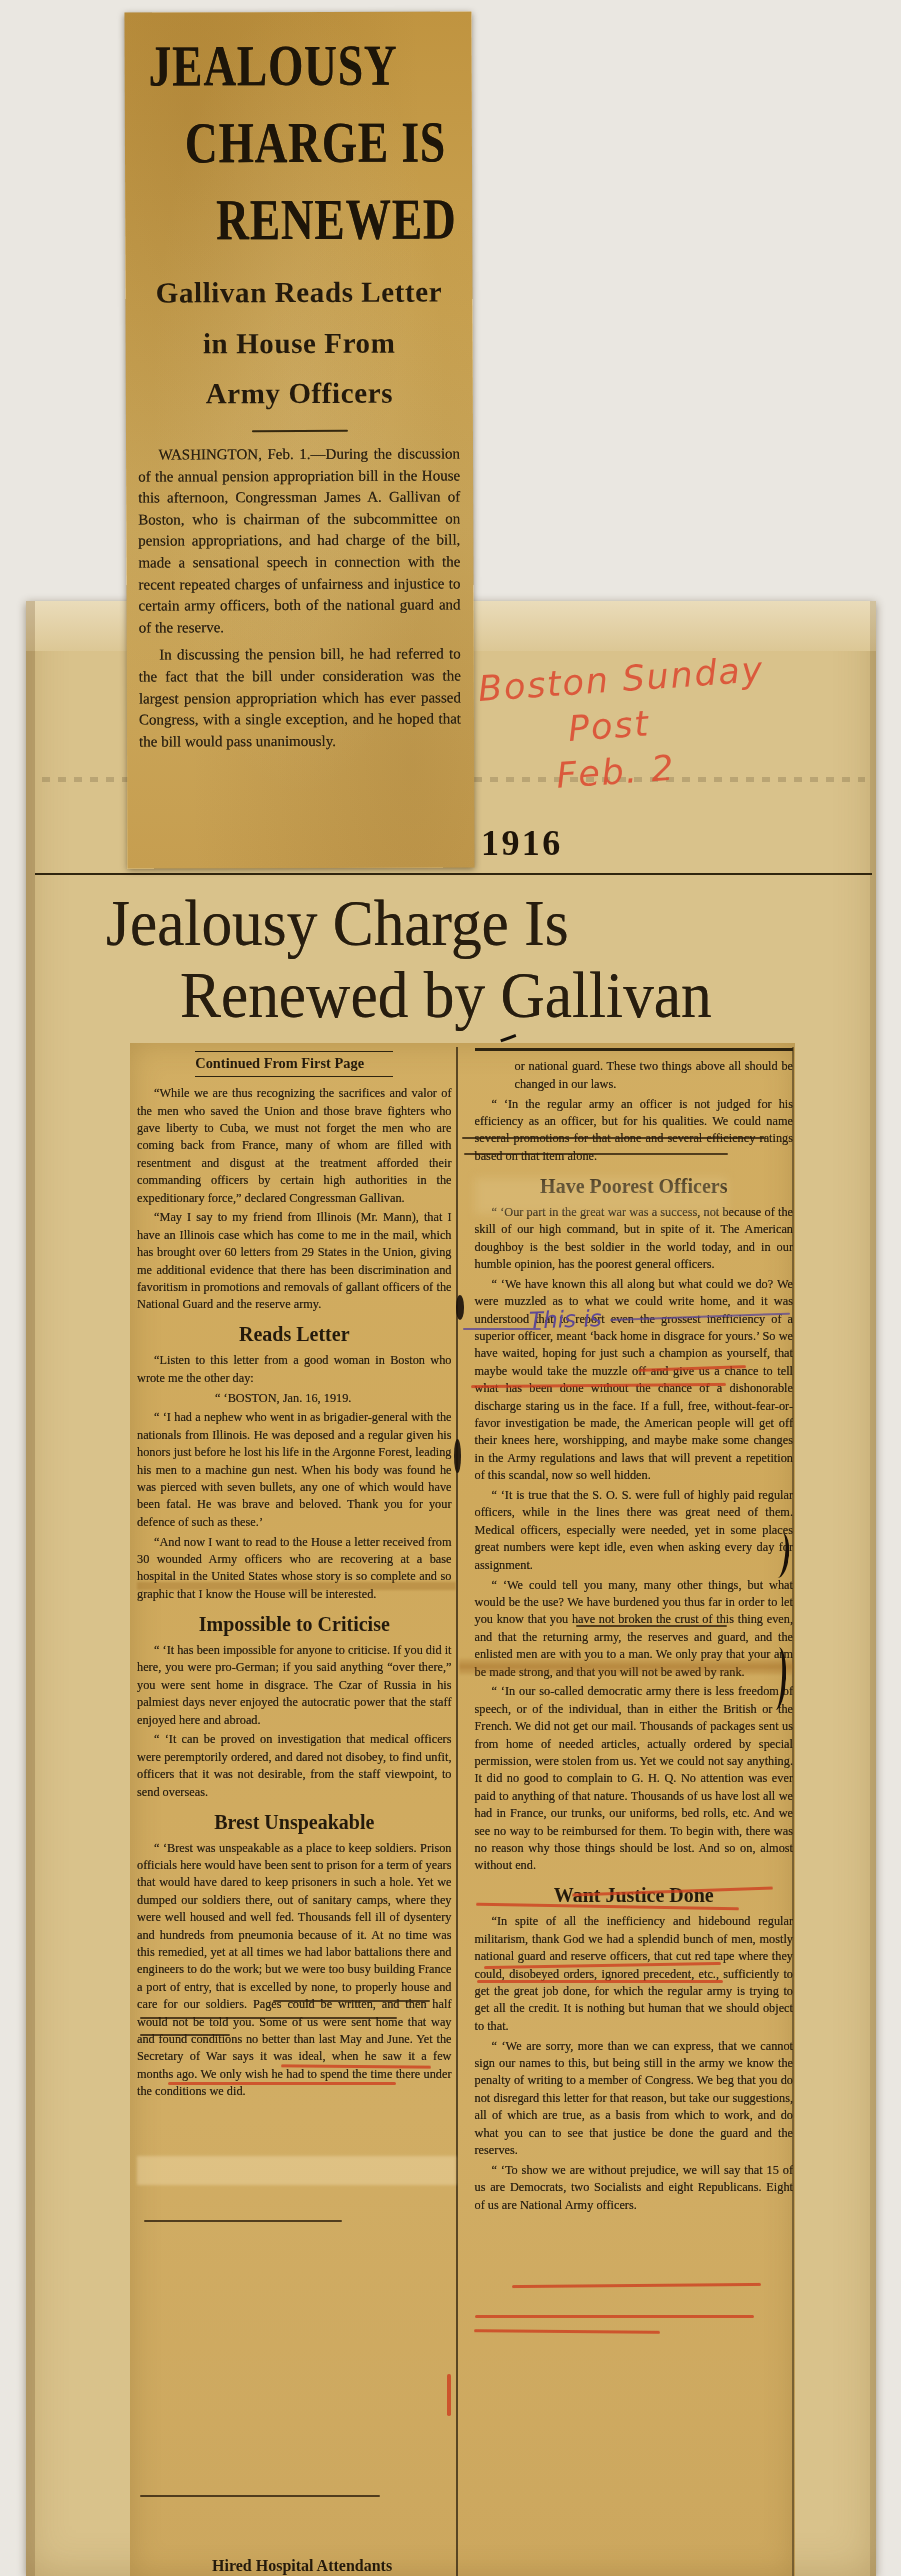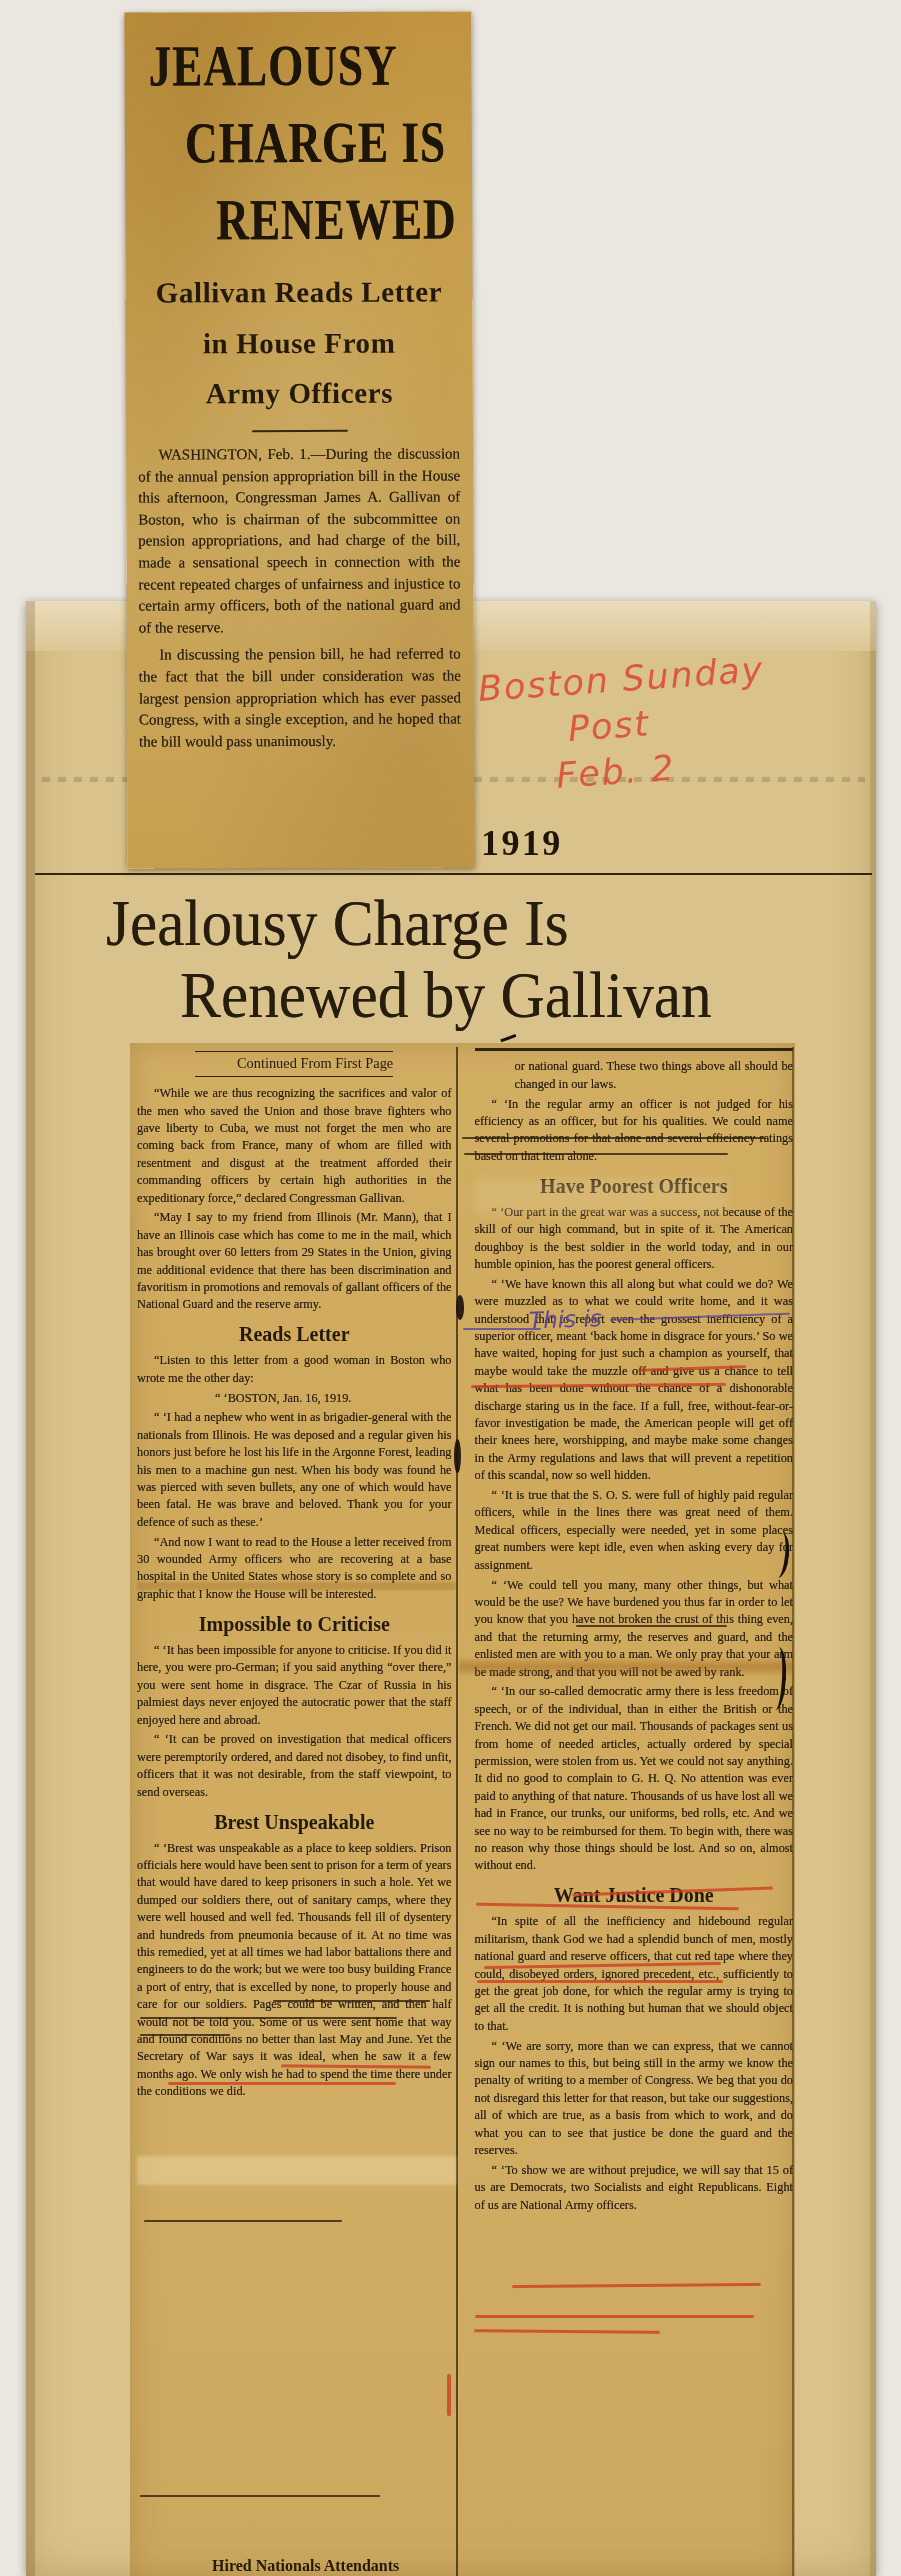--- a/index.html
+++ b/index.html
@@ -62,21 +62,21 @@
   
   .colwrap{position:absolute;left:137px;top:1047px;width:656px;height:1529px;z-index:3;
       display:flex;gap:23px;overflow:hidden;}
   .col{width:315px;}
   .col.right{width:319px;}
   .col p{margin:2.4px 0;font-size:12.3px;line-height:17.4px;text-align:justify;text-indent:17px;
       color:#2b2112;text-shadow:0 0 0.3px rgba(43,33,18,.65);}
   .col p.noind{text-indent:0;margin-left:40px;}
   .col p.ctr{text-indent:78px;}
   .sh{text-align:center;font-weight:bold;font-size:20px;margin:9.6px 0 6px;color:#241a0c;}
-  .kicker{width:198px;margin:3.6px auto 8.4px;text-align:right;font-weight:normal;font-size:14.4px;
+  .kicker{width:198px;margin:3.6px auto 8.4px;text-align:left;font-weight:bold;font-size:14.4px;
       color:#241a0c;border-top:1.8px solid #2e2410;border-bottom:1.8px solid #2e2410;padding:3.6px 0;}
   .topline{height:3px;background:#2e2410;margin:1.2px 0 7.2px;}
   .col-divider{position:absolute;left:456px;top:1047px;width:1.8px;height:1529px;
       background:rgba(60,45,20,.8);z-index:4;}
   .col-edge-r{position:absolute;left:792px;top:1047px;width:1.8px;height:1529px;
       background:rgba(60,45,20,.55);z-index:4;}
   
   .rmark{position:absolute;height:3px;background:rgba(205,60,30,.78);border-radius:1.8px;
       filter:blur(0.2px);z-index:6;}
   .imark{position:absolute;height:1.8px;background:rgba(45,30,10,.78);border-radius:1.2px;z-index:6;}
@@ -108,21 +108,21 @@
 
   <div class="article-bg"></div>
   <div class="ghost-line"></div>
 
   <div class="red-note">
     <div>Boston Sunday</div>
     <div class="rl2">Post</div>
     <div class="rl3">Feb. 2</div>
   </div>
 
-  <div class="year">1919</div>
+  <div class="year">1916</div>
   <div class="year-rule"></div>
 
   <div class="mh mh1">Jealousy Charge Is</div>
   <div class="mh mh2">Renewed by Gallivan</div>
 
   <div class="colwrap">
     <div class="col left">
       <div class="kicker">Continued From First Page</div>
       <p>“While we are thus recognizing the sacrifices and valor of the men who saved the Union and those brave fighters who gave liberty to Cuba, we must not forget the men who are coming back from France, many of whom are filled with resentment and disgust at the treatment afforded their commanding officers by certain high authorities in the expeditionary force,” declared Congressman Gallivan.</p>
       <p>“May I say to my friend from Illinois (Mr. Mann), that I have an Illinois case which has come to me in the mail, which has brought over 60 letters from 29 States in the Union, giving me additional evidence that there has been discrimination and favoritism in promotions and removals of gallant officers of the National Guard and the reserve army.</p>
@@ -149,21 +149,21 @@
       <p>“ ‘In our so-called democratic army there is less freedom of speech, or of the individual, than in either the British or the French. We did not get our mail. Thousands of packages sent us from home of needed articles, actually ordered by special permission, were stolen from us. Yet we could not say anything. It did no good to complain to G. H. Q. No attention was ever paid to anything of that nature. Thousands of us have lost all we had in France, our trunks, our uniforms, bed rolls, etc. And we see no way to be reimbursed for them. To begin with, there was no reason why those things should be lost. And so on, almost without end.</p>
       <div class="sh">Want Justice Done</div>
       <p>“In spite of all the inefficiency and hidebound regular militarism, thank God we had a splendid bunch of men, mostly national guard and reserve officers, that cut red tape where they could, disobeyed orders, ignored precedent, etc., sufficiently to get the great job done, for which the regular army is trying to get all the credit. It is nothing but human that we should object to that.</p>
       <p>“ ‘We are sorry, more than we can express, that we cannot sign our names to this, but being still in the army we know the penalty of writing to a member of Congress. We beg that you do not disregard this letter for that reason, but take our suggestions, all of which are true, as a basis from which to work, and do what you can to see that justice be done the guard and the reserves.</p>
       <p>“ ‘To show we are without prejudice, we will say that 15 of us are Democrats, two Socialists and eight Republicans. Eight of us are National Army officers.</p>
     </div>
   </div>
   <div class="col-divider"></div>
   <div class="col-edge-r"></div>
 
-  <div class="partial-sh">Hired Nationals Attendants</div>
+  <div class="partial-sh">Hired Hospital Attendants</div>
 
   <div class="stain" style="left:459px;top:1658px;width:334px;height:17px;filter:blur(1.2px);
               background:linear-gradient(180deg,rgba(150,90,20,.05),rgba(150,90,20,.42),rgba(150,90,20,.08));"></div>
   <div class="stain" style="left:137px;top:1582px;width:319px;height:8.4px;filter:blur(1.2px);background:rgba(150,95,25,.3);"></div>
   <div class="stain" style="left:137px;top:2156px;width:319px;height:29px;filter:blur(1.8px);background:rgba(240,220,170,.45);"></div>
   <div class="stain" style="left:475px;top:1178px;width:252px;height:36px;filter:blur(4.8px);background:rgba(225,200,140,.35);"></div>
 
   <div class="rmark" style="left:281px;top:2065px;width:150px;transform:rotate(.5deg);"></div>
   <div class="rmark" style="left:168px;top:2082px;width:228px;"></div>
   <div class="rmark" style="left:638px;top:1367px;width:108px;transform:rotate(-2deg);"></div>

